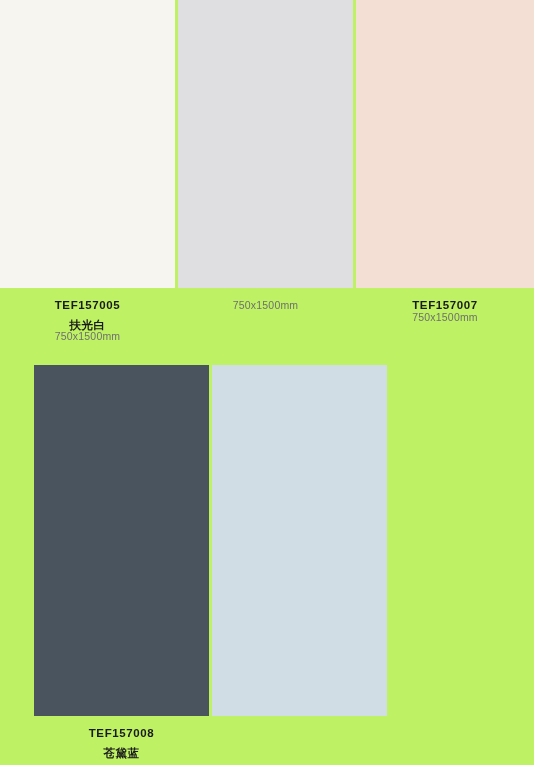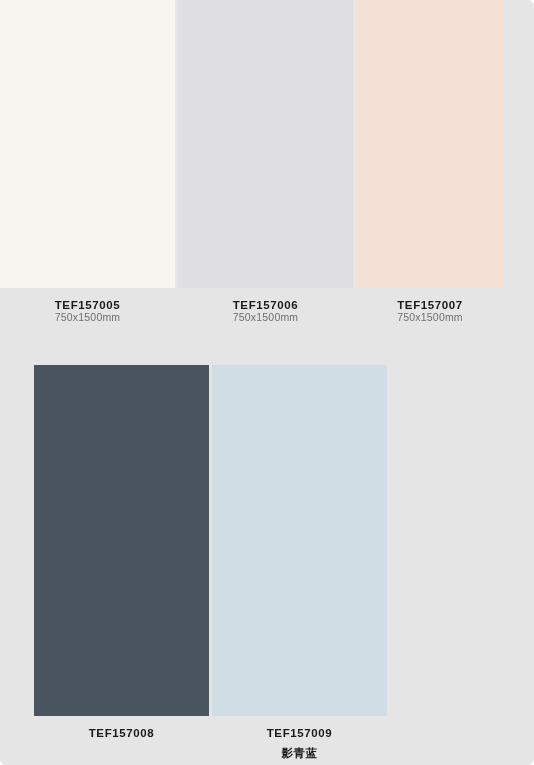--- a/index.html
+++ b/index.html
@@ -12,39 +12,38 @@
     width: 534px;
     height: 765px;
     overflow: hidden;
     font-family: "Liberation Sans", "DejaVu Sans", sans-serif;
     -webkit-font-smoothing: antialiased;
   }
   .catalog {
     position: relative;
     width: 534px;
     height: 765px;
-    background: #e5e5e5;
-    border-radius: 6px;
+    background: #bef264;
   }
   .row {
     position: absolute;
     left: 0;
     width: 534px;
   }
   .row-top { top: 0; height: 360px; }
   .row-bottom { top: 365px; height: 376px; margin-left: 34px; }
 
   .cell {
     position: absolute;
     top: 0;
   }
   
   .col-1 { left: 0px;   width: 175px; }
   .col-2 { left: 178px; width: 175px; }
-  .col-3 { left: 356px; width: 148px; }
+  .col-3 { left: 356px; width: 178px; }
 
   .swatch {
     display: block;
     width: 100%;
     box-sizing: border-box;
   }
   .row-top .swatch { height: 288px; }
   .row-bottom .swatch { height: 351px; }
 
   .caption {
@@ -80,56 +79,52 @@
 <body style="background-color: rgb(255, 255, 255);">
 
 <div class="catalog">
 
   <div class="row row-top">
 
     <div class="cell col-1">
       <div class="swatch" style="background-color: rgb(247, 245, 240);"></div>
       <div class="caption">
         <span class="code">TEF157005</span>
+        <span class="name">扶光白</span>
         <span class="size">750x1500mm</span>
       </div>
     </div>
 
     <div class="cell col-2">
       <div class="swatch" style="background-color: rgb(223, 223, 225);"></div>
       <div class="caption">
-        <span class="code">TEF157006</span>
         <span class="size">750x1500mm</span>
       </div>
     </div>
 
     <div class="cell col-3">
       <div class="swatch" style="background-color: rgb(243, 223, 211);"></div>
       <div class="caption">
         <span class="code">TEF157007</span>
         <span class="size">750x1500mm</span>
       </div>
     </div>
 
   </div>
 
   <div class="row row-bottom">
 
     <div class="cell col-1">
       <div class="swatch" style="background-color: rgb(73, 84, 94);"></div>
       <div class="caption">
         <span class="code">TEF157008</span>
+        <span class="name">苍黛蓝</span>
         <span class="size"></span>
       </div>
     </div>
 
     <div class="cell col-2">
       <div class="swatch" style="background-color: rgb(209, 221, 228);"></div>
-      <div class="caption">
-        <span class="code">TEF157009</span>
-        <span class="name">影青蓝</span>
-        <span class="size"></span>
-      </div>
     </div>
 
   </div>
 
 </div>
 
 </body></html>

